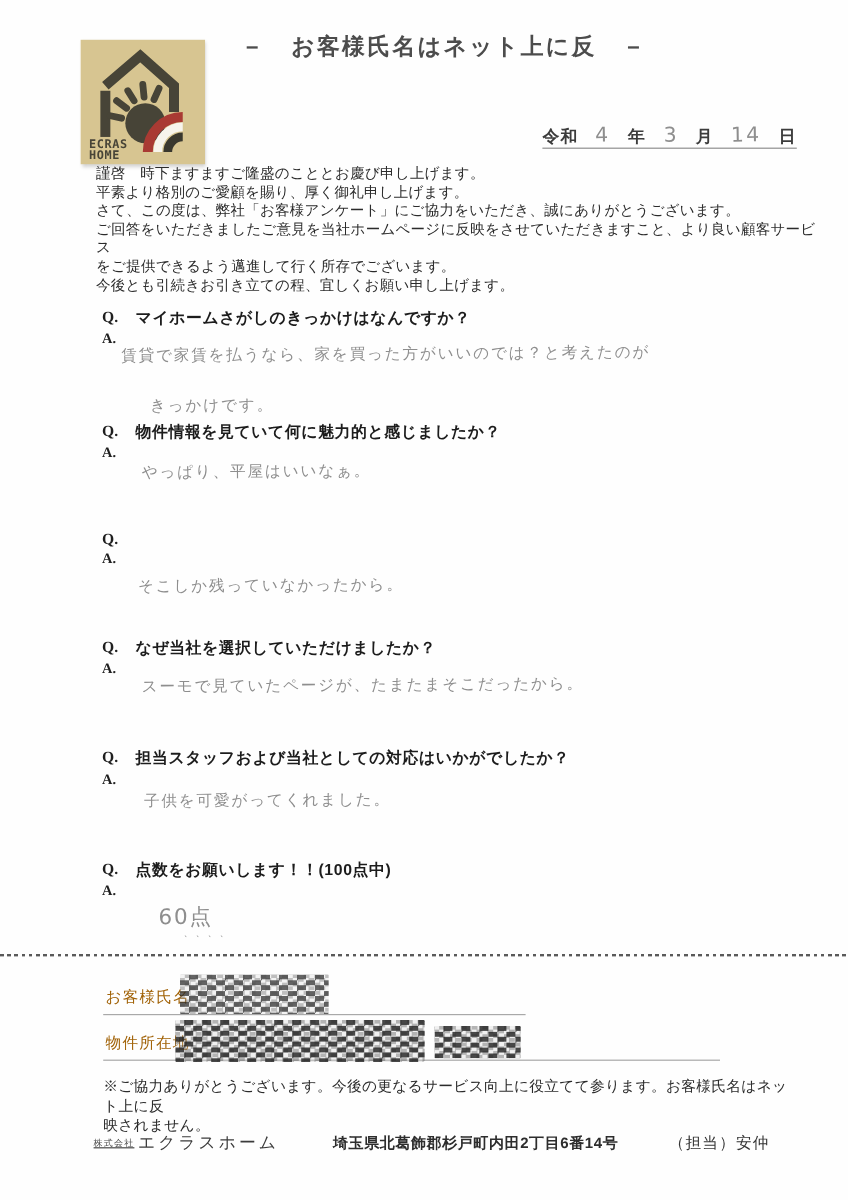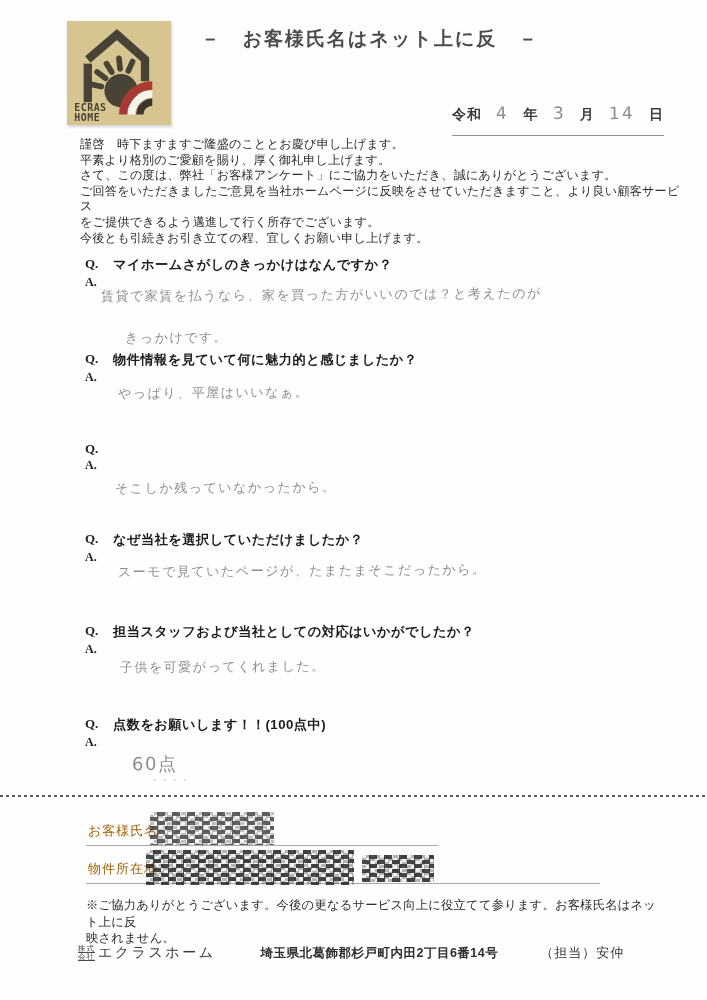--- a/index.html
+++ b/index.html
@@ -1,29 +1,29 @@
 <!DOCTYPE html>
 <html><head>
 <meta charset="utf-8">
 <style>
   html,body{margin:0;padding:0;background:#ffffff;}
   .paper{
     position:relative;width:707px;height:1000px;background:#fefefe;
     font-family:"Liberation Serif","DejaVu Serif",serif;color:#2d2d2d;overflow:hidden;
   }
   
-  .logo-box{position:absolute;left:67px;top:21px;width:104px;height:104px;box-shadow:1px 2px 3px rgba(0,0,0,0.18);}
+  .logo-box{position:absolute;left:67px;top:33px;width:104px;height:104px;box-shadow:1px 2px 3px rgba(0,0,0,0.18);}
   .doc-title{
     position:absolute;left:60px;top:26px;width:620px;text-align:center;
     font-size:19px;letter-spacing:2px;font-weight:600;color:#4c4c4c;
   }
   .date-line{
     position:absolute;left:452px;top:103px;width:212px;
     display:flex;justify-content:space-between;align-items:baseline;
-    border-bottom:1.5px solid #8f8f8f;padding-bottom:11px;
+    border-bottom:1.5px solid #8f8f8f;padding-bottom:0;
     font-size:14px;font-weight:600;color:#3c3c3c;letter-spacing:1px;
   }
   .hand,.hand-num{
     font-family:"DejaVu Sans",sans-serif;color:#8e8e8e;font-weight:400;
   }
   .hand-num{font-size:17px;letter-spacing:2px;transform:rotate(-1deg);}
   
   .greeting{
     position:absolute;left:80px;top:137px;width:600px;
     font-size:12.1px;line-height:15.6px;letter-spacing:0.2px;color:#2b2b2b;
@@ -53,21 +53,21 @@
       repeating-conic-gradient(rgba(35,35,35,0.82) 0% 25%, rgba(255,255,255,0) 0% 50%) 0px 0px/15px 9px,
       repeating-conic-gradient(rgba(105,105,105,0.5) 0% 25%, rgba(205,205,205,0.28) 0% 50%) 4px 3px/9px 7px;
   }
   .mosaic.light{opacity:0.85;}
   
   .foot-note{
     position:absolute;left:86px;top:897px;width:580px;
     font-size:12.3px;line-height:16.5px;letter-spacing:0.2px;color:#2b2b2b;white-space:pre-line;
   }
   .company{position:absolute;left:78px;top:944px;display:flex;align-items:center;}
-  .company-prefix{display:inline-flex;flex-direction:column;font-size:7.5px;line-height:8px;color:#4a4a4a;letter-spacing:1px;font-family:"Liberation Sans",sans-serif;text-decoration:underline;}
+  .company-prefix{display:inline-flex;flex-direction:row;font-size:7.5px;line-height:8px;color:#4a4a4a;letter-spacing:1px;font-family:"Liberation Sans",sans-serif;text-decoration:underline;}
   .company-name{font-family:"Liberation Sans","DejaVu Sans",sans-serif;font-size:14px;letter-spacing:2.5px;color:#3b3b3b;margin-left:3px;}
   .company-address{font-family:"Liberation Sans","DejaVu Sans",sans-serif;font-weight:700;font-size:12.5px;letter-spacing:0.5px;color:#2d2d2d;margin-left:45px;}
   .company-contact{font-size:13px;letter-spacing:1px;color:#333;margin-left:42px;}
   .logo-text{font-family:"DejaVu Sans Mono",monospace;font-weight:700;letter-spacing:0.5px;}
 </style>
 </head>
 <body>
 
 <div class="paper">
 

